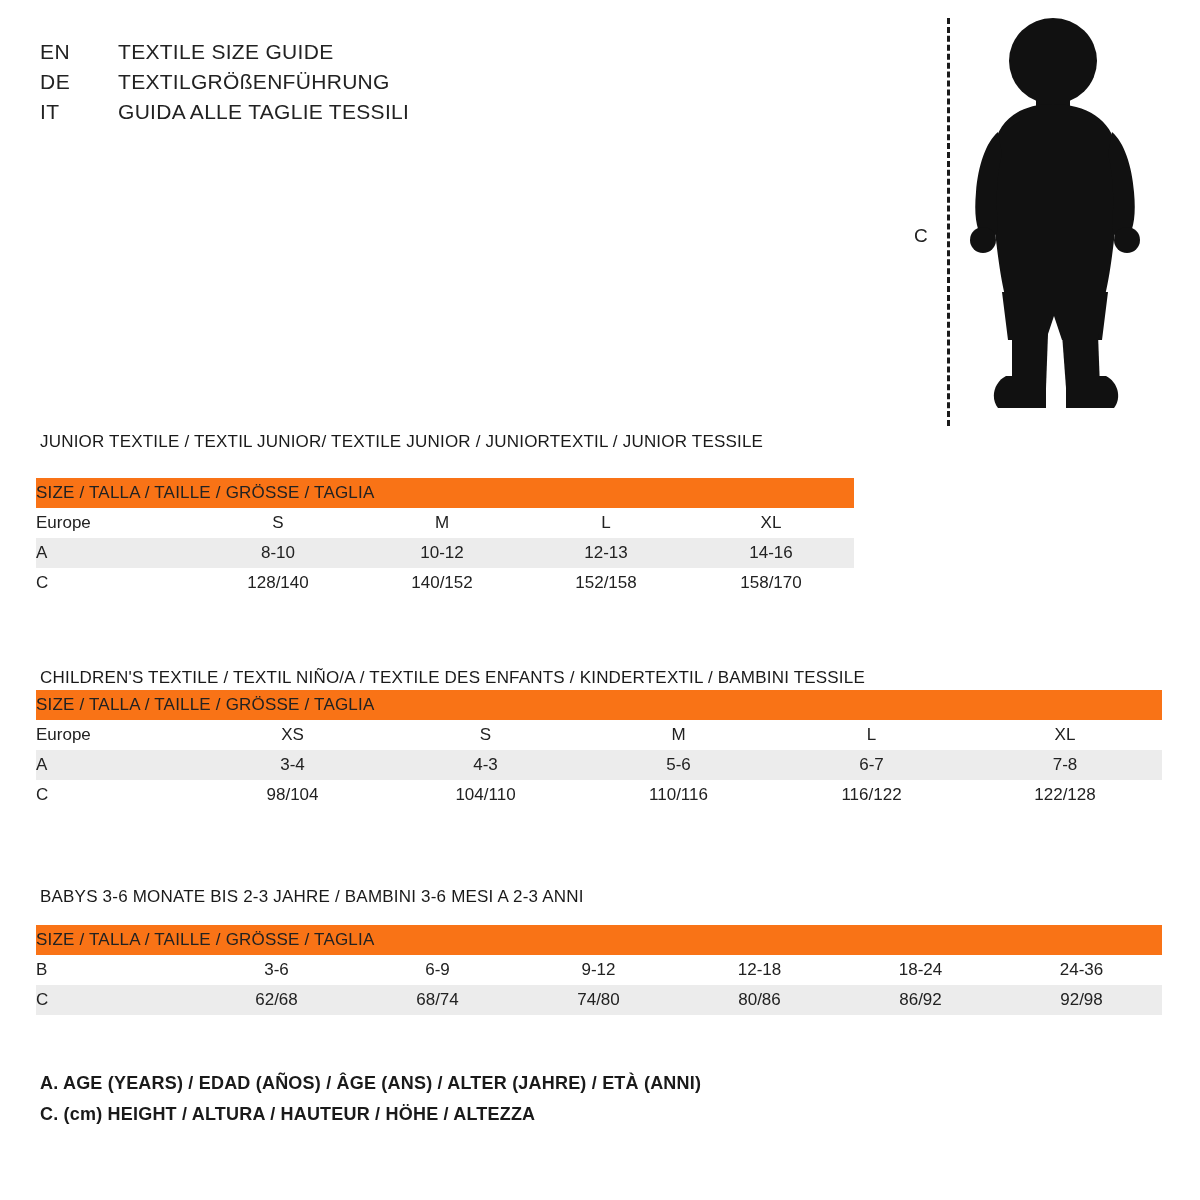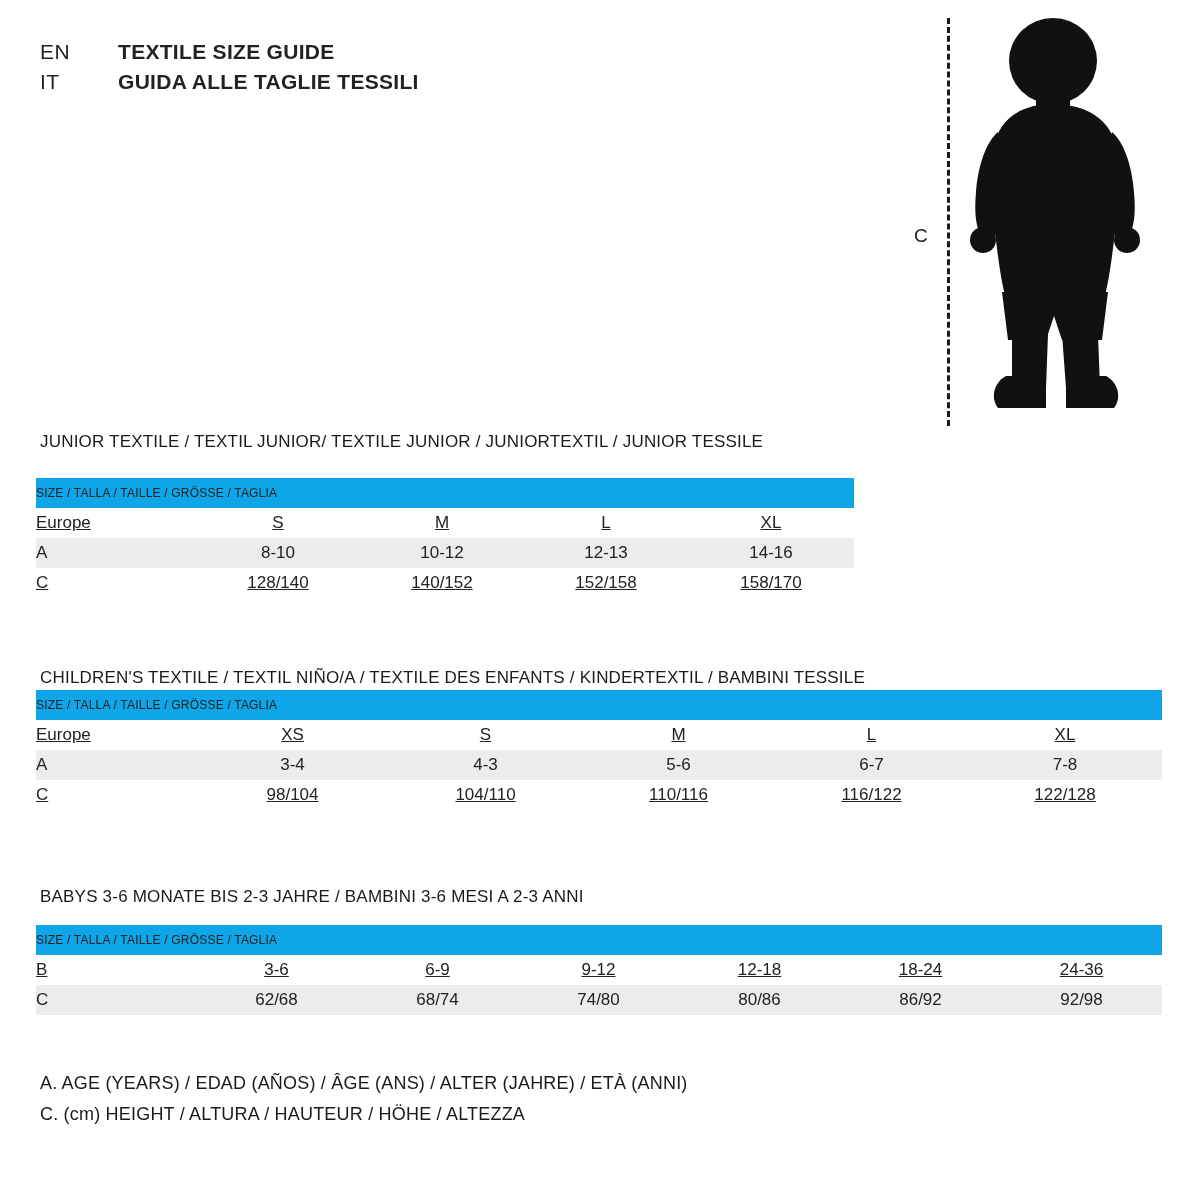--- a/index.html
+++ b/index.html
@@ -32,21 +32,20 @@
     width: 78px;
     font-size: 21px;
     letter-spacing: .5px;
     color: #222;
     flex: none;
   }
   .lang-title {
     font-size: 21px;
     letter-spacing: .3px;
     color: #222;
-    font-weight: bold;
   }
 
   
   #figure-block {
     position: absolute;
     left: 900px;
     top: 10px;
     width: 260px;
     height: 420px;
   }
@@ -90,26 +89,26 @@
     border-collapse: collapse;
     font-size: 17px;
     color: #222;
   }
   table.size-table td {
     padding: 0;
     height: 30px;
     vertical-align: middle;
   }
   .hdr-band td {
-    background: #0ea5e9;
-    font-size: 12px;
+    background: #f97316;
+    font-size: 17px;
     padding-left: 6px;
     letter-spacing: .2px;
   }
-  .row-white td { background: #ffffff; text-decoration: underline; }
+  .row-white td { background: #ffffff; }
   .row-grey td  { background: #ececec; }
   .cell-label {
     padding-left: 6px;
     text-align: left;
   }
   .cell-val {
     text-align: center;
   }
 
   
@@ -117,29 +116,34 @@
     position: absolute;
     left: 40px;
     top: 1068px;
     width: 1000px;
   }
   .legend-line {
     font-size: 18px;
     line-height: 31px;
     color: #1a1a1a;
     letter-spacing: .2px;
+    font-weight: bold;
   }
 </style>
 </head>
 <body>
 
 <div id="lang-block">
   <div class="lang-row">
     <div class="lang-code">EN</div>
     <div class="lang-title">TEXTILE SIZE GUIDE</div>
+  </div>
+  <div class="lang-row">
+    <div class="lang-code">DE</div>
+    <div class="lang-title">TEXTILGRÖßENFÜHRUNG</div>
   </div>
   <div class="lang-row">
     <div class="lang-code">IT</div>
     <div class="lang-title">GUIDA ALLE TAGLIE TESSILI</div>
   </div>
 </div>
 
 <div id="figure-block">
   <div id="c-label">C</div>
   <div id="c-dash"></div>

